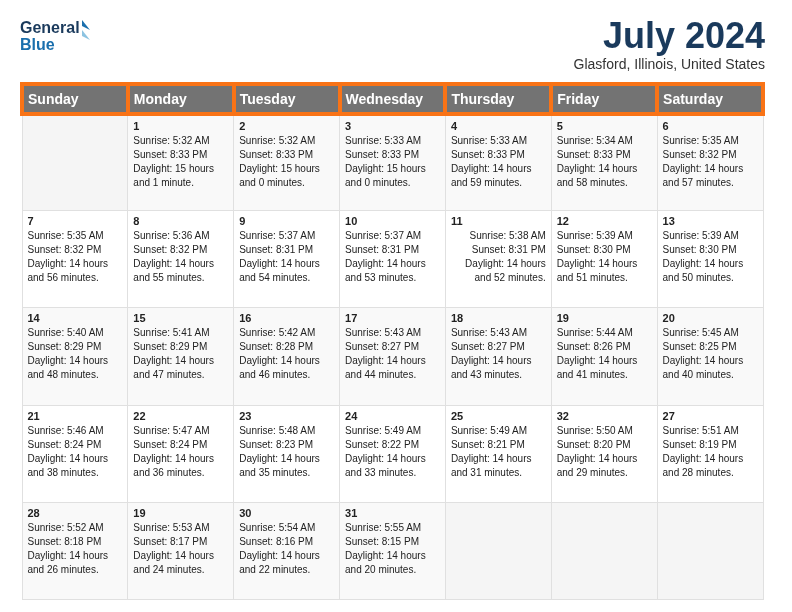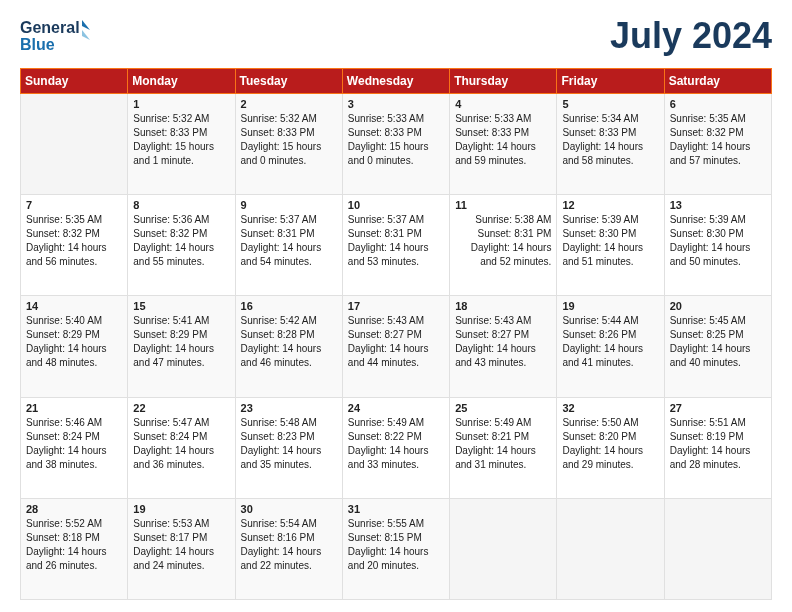--- a/index.html
+++ b/index.html
@@ -6,21 +6,21 @@
     body {
       width: 792px;
       height: 612px;
       font-family: Arial, sans-serif;
       background: #fff;
       overflow: hidden;
     }
     .page {
       width: 792px;
       height: 612px;
-      padding: 16px 20px 12px 20px;
+      padding: 16px 27px 12px 20px;
       display: flex;
       flex-direction: column;
     }
     .header {
       display: flex;
       justify-content: space-between;
       align-items: flex-start;
       margin-bottom: 10px;
     }
     .logo {
@@ -45,27 +45,27 @@
       flex: 1;
       display: flex;
       flex-direction: column;
     }
     table {
       width: 100%;
       border-collapse: collapse;
       flex: 1;
     }
     thead tr th {
-      background: #b91c1c;
+      background: #737373;
       color: #fff;
-      font-size: 12px;
+      font-size: 14px;
       font-weight: bold;
       padding: 5px 4px;
       text-align: left;
-      border: 1px solid #f97316;
+      border: 4px solid #f97316;
     }
     tbody tr {
       border-bottom: 1px solid #ddd;
     }
     tbody tr td {
       vertical-align: top;
       padding: 4px 5px;
       font-size: 9.5px;
       color: #222;
       border-right: 1px solid #e0e0e0;
@@ -102,20 +102,21 @@
     <div class="logo">
   <svg width="70" height="42" viewBox="0 0 70 42">
     <text x="0" y="17" font-size="16" font-weight="bold" font-family="Arial, sans-serif" fill="#1a3a5c">General</text>
     <text x="0" y="34" font-size="16" font-weight="bold" font-family="Arial, sans-serif" fill="#1a6fad">Blue</text>
     <polygon points="62,4 70,14 62,10" fill="#1a6fad"></polygon>
     <polygon points="62,14 70,24 62,20" fill="#5baad4" opacity="0.7"></polygon>
   </svg>
 </div>
     <div class="title-block">
       <div class="month-title">July 2024</div>
+      <div class="location">Glasford, Illinois, United States</div>
     </div>
   </div>
 
   <div class="calendar">
     <table>
       <thead>
         <tr>
           <th>Sunday</th>
           <th>Monday</th>
           <th>Tuesday</th>

